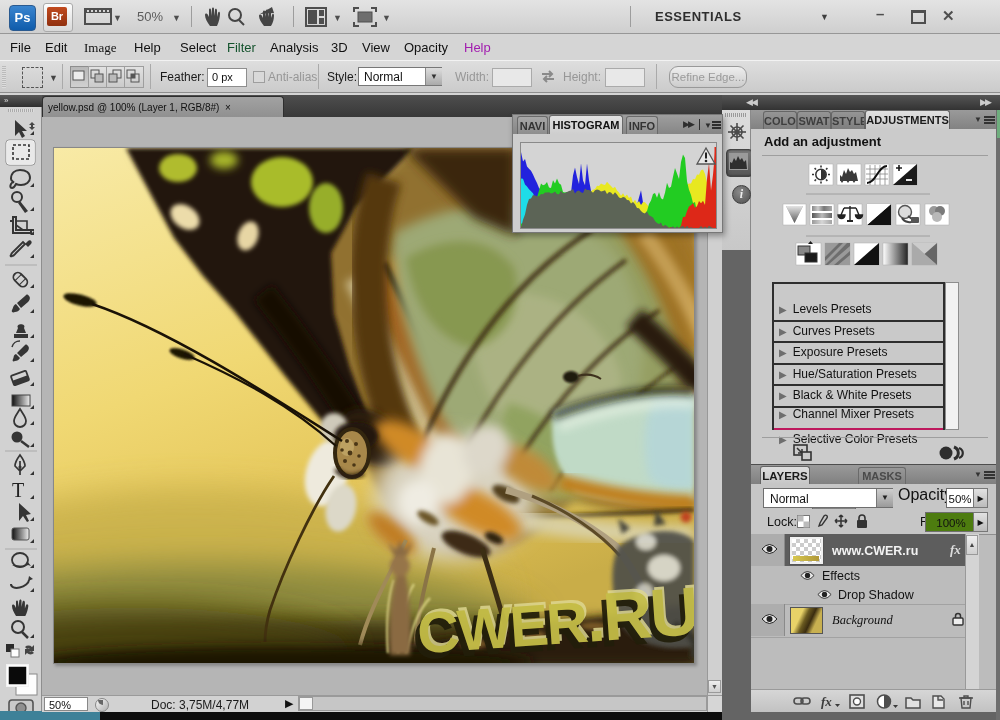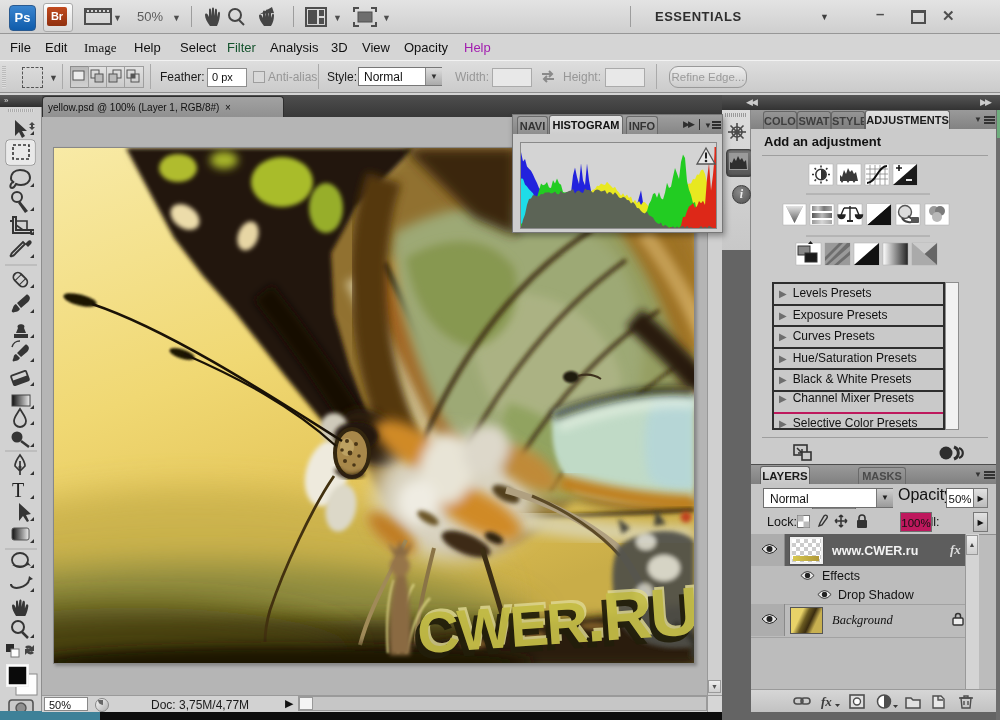--- a/index.html
+++ b/index.html
@@ -596,23 +596,23 @@
         </linearGradient>
     <linearGradient id="gmap" x1="0" y1="0" x2="1" y2="0">
           <stop offset="0" stop-color="#fff"></stop>
           <stop offset="1" stop-color="#222"></stop>
         </linearGradient>
   </defs>
 </svg>
 
 <div class="abs" style="left:772px;top:282px;width:173px;height:148px;border:2px solid #2e2e2e;background:#c9c9c9;box-sizing:border-box;"></div>
 <div class="abs" style="left:774px;top:284px;width:169px;height:144px;font-size:12px;color:#111;">
-  <div style="height:19.6px;border-bottom:2px solid #2e2e2e;line-height:19px;"><span style="color:#6e6e6e;font-size:10px;padding:0 6px 0 5px;">▶</span>Levels Presets</div>
+  <div style="height:19.6px;border-bottom:2px solid #2e2e2e;line-height:19px;margin-top:16px;"><span style="color:#6e6e6e;font-size:10px;padding:0 6px 0 5px;">▶</span>Levels Presets</div>
+  <div style="height:19.6px;border-bottom:2px solid #2e2e2e;line-height:19px;"><span style="color:#6e6e6e;font-size:10px;padding:0 6px 0 5px;">▶</span>Curves Presets</div>
   <div style="height:19.6px;border-bottom:2px solid #2e2e2e;line-height:19px;"><span style="color:#6e6e6e;font-size:10px;padding:0 6px 0 5px;">▶</span>Exposure Presets</div>
-  <div style="height:19.6px;border-bottom:2px solid #2e2e2e;line-height:19px;"><span style="color:#6e6e6e;font-size:10px;padding:0 6px 0 5px;">▶</span>Curves Presets</div>
   <div style="height:19.6px;border-bottom:2px solid #2e2e2e;line-height:19px;"><span style="color:#6e6e6e;font-size:10px;padding:0 6px 0 5px;">▶</span>Hue/Saturation Presets</div>
   <div style="height:19.6px;border-bottom:2px solid #2e2e2e;line-height:19px;"><span style="color:#6e6e6e;font-size:10px;padding:0 6px 0 5px;">▶</span>Black &amp; White Presets</div>
   <div style="height:19.6px;border-bottom:2px solid #be185d;line-height:13px;"><span style="color:#6e6e6e;font-size:10px;padding:0 6px 0 5px;">▶</span>Channel Mixer Presets</div>
   <div style="height:19.6px;line-height:19px;"><span style="color:#6e6e6e;font-size:10px;padding:0 6px 0 5px;">▶</span>Selective Color Presets</div>
 </div>
 <div class="abs" style="left:945px;top:282px;width:14px;height:148px;background:#f2f2f2;border:1px solid #8e8e8e;box-sizing:border-box;"></div>
 <div class="abs" style="left:762px;top:437px;width:226px;height:1px;background:#9e9e9e;"></div>
 <svg class="abs" style="left:793px;top:444px;" width="20" height="18" viewBox="0 0 20 18">
   <rect x="1" y="1" width="13" height="10" fill="none" stroke="#333" stroke-width="1.6"></rect>
   <path d="M4,4 l5,5 M9,9 l0,-4 M9,9 l-4,0" stroke="#333" stroke-width="1.5" fill="none"></path>
@@ -641,21 +641,21 @@
 <div class="tx" style="left:767px;top:515px;font-size:12.5px;color:#111;">Lock:</div>
 <svg class="abs" style="left:797px;top:514px;" width="74" height="15" viewBox="0 0 74 15">
   <rect x="0.5" y="1.5" width="12" height="12" fill="#fff" stroke="#777"></rect>
   <path d="M0.5,1.5 h6 v6 h-6 Z M6.5,7.5 h6 v6 h-6 Z" fill="#bbb"></path>
   <path d="M27,2 c2,-2 4,0 3,2 l-5,7 l-3,1 l1,-3 Z" fill="none" stroke="#333" stroke-width="1.4"></path>
   <path d="M44,1 l0,12 M38,7 l12,0 M44,1 l-2,2 M44,1 l2,2 M44,13 l-2,-2 M44,13 l2,-2 M38,7 l2,-2 M38,7 l2,2 M50,7 l-2,-2 M50,7 l-2,2" stroke="#333" stroke-width="1.5"></path>
   <rect x="60" y="6" width="10" height="8" rx="1" fill="#333"></rect>
   <path d="M62,6 v-2 a3,3 0 0 1 6,0 v2" fill="none" stroke="#333" stroke-width="1.6"></path>
 </svg>
 <div class="tx" style="left:920px;top:515px;font-size:12.5px;color:#111;">Fill:</div>
-<div class="abs" style="left:900px;top:512px;width:32px;height:20px;background:#be185d;border:1px solid #6e6e6e;font-size:11.5px;color:#111;text-align:center;line-height:20px;box-sizing:border-box;">100%</div>
+<div class="abs" style="left:925px;top:512px;width:52px;height:20px;background:#4d7c0f;border:1px solid #6e6e6e;font-size:11.5px;color:#111;text-align:center;line-height:20px;box-sizing:border-box;">100%</div>
 <div class="abs" style="left:973px;top:512px;width:15px;height:20px;background:linear-gradient(#e2e2e2,#bbb);border:1px solid #777;color:#111;font-size:8px;text-align:center;line-height:20px;box-sizing:border-box;">▶</div>
 
 <div class="abs" style="left:751px;top:534px;width:245px;height:155px;background:#bcbcbc;border-top:1px solid #8e8e8e;box-sizing:border-box;"></div>
 
 <div class="abs" style="left:751px;top:534px;width:214px;height:32px;background:#5d5d5d;"></div>
 <div class="abs" style="left:751px;top:534px;width:34px;height:32px;background:#adadad;border-right:1px solid #8a8a8a;box-sizing:border-box;"></div>
 <svg class="abs" style="left:761px;top:543px;" width="17" height="12" viewBox="0 0 17 12">
       <path d="M1,6 Q8.5,-3 16,6 Q8.5,15 1,6 Z" fill="#e8e8e8" stroke="#222"></path>
       <circle cx="8.5" cy="6" r="3" fill="#222"></circle>
     </svg>

